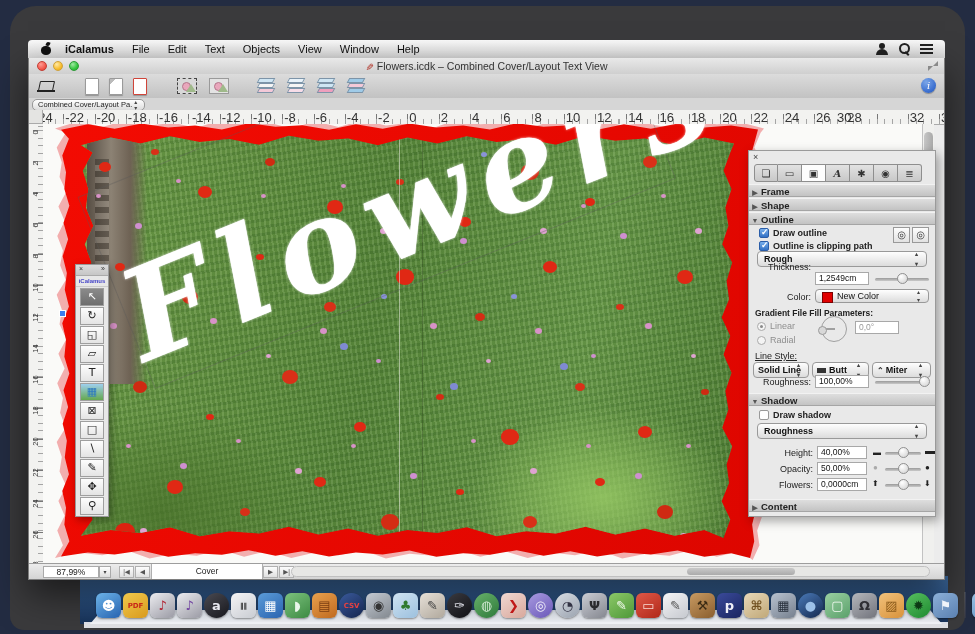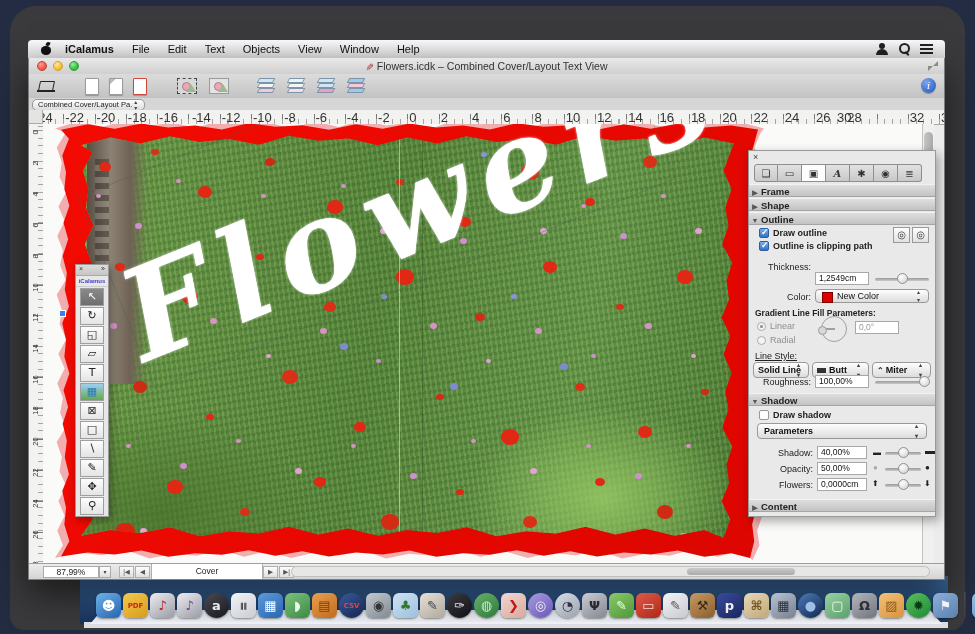--- a/index.html
+++ b/index.html
@@ -375,31 +375,32 @@
         <span class="cb on"></span>
         <span>Draw outline</span>
       </div>
     <div class="ckrow" style="left:10px;top:90px;">
         <span class="cb on"></span>
         <span>Outline is clipping path</span>
       </div>
     <span class="targetbtn" style="position:absolute;left:144px;top:76px;">◎</span>
     <span class="targetbtn" style="position:absolute;left:163px;top:76px;">◎</span>
 
+    <div class="dd" style="left:8px;top:100px;width:170px;font-weight:bold;"><span>Rough</span><span class="ud"></span></div>
 
     <span class="lab" style="left:0;top:111px;width:62px;">Thickness:</span>
     <span class="field" style="left:66px;top:121px;width:54px;">1,2549cm</span>
     <span class="slider" style="left:126px;top:127px;width:54px;">
         <span class="th" style="left:40%;"></span>
       </span>
 
     <span class="lab" style="left:0;top:141px;width:62px;">Color:</span>
     <div class="dd" style="left:66px;top:138px;width:114px;height:14px;line-height:12px;"><span class="swatch"></span><span>New Color</span><span class="ud"></span></div>
 
-    <span class="lab" style="left:6px;top:157px;width:170px;text-align:left;font-weight:bold;font-size:8.5px;">Gradient Line Fill Parameters:</span>
+    <span class="lab" style="left:6px;top:157px;width:170px;text-align:left;font-weight:bold;font-size:8.5px;">Gradient File Fill Parameters:</span>
 
     <div class="ckrow gray" style="left:8px;top:170px;font-weight:normal;">
         <span class="radio on"></span>
         <span>Linear</span>
       </div>
     <div class="ckrow gray" style="left:8px;top:184px;font-weight:normal;">
         <span class="radio"></span>
         <span>Radial</span>
       </div>
     <div id="dial" style="left:72px;top:165px;"></div>
@@ -414,23 +415,23 @@
     <span class="field" style="left:66px;top:224px;width:54px;">100,00%</span>
     <span class="slider" style="left:126px;top:230px;width:54px;">
         <span class="th" style="left:44px;"></span>
       </span>
 
     <div class="secbar" style="top:242px;"><span class="tri">▼</span><span>Shadow</span></div>
     <div class="ckrow" style="left:10px;top:259px;">
         <span class="cb off"></span>
         <span>Draw shadow</span>
       </div>
-    <div class="dd" style="left:8px;top:272px;width:170px;font-weight:bold;"><span>Parameters</span><span class="ud"></span></div>
-
-    <span class="lab" style="left:0;top:297px;width:64px;">Shadow:</span>
+    <div class="dd" style="left:8px;top:272px;width:170px;font-weight:bold;"><span>Roughness</span><span class="ud"></span></div>
+
+    <span class="lab" style="left:0;top:297px;width:64px;">Height:</span>
     <span class="field" style="left:68px;top:295px;width:50px;">40,00%</span>
     <span class="minib" style="left:124px;top:297px;">▬</span>
     <span class="slider" style="left:136px;top:301px;width:36px;">
         <span class="th" style="left:13px;"></span>
       </span>
     <span class="minib" style="left:176px;top:295px;font-size:10px;">▬</span>
 
     <span class="lab" style="left:0;top:313px;width:64px;">Opacity:</span>
     <span class="field" style="left:68px;top:311px;width:50px;">50,00%</span>
     <span class="minib" style="left:124px;top:312px;color:#aaa;">●</span>

